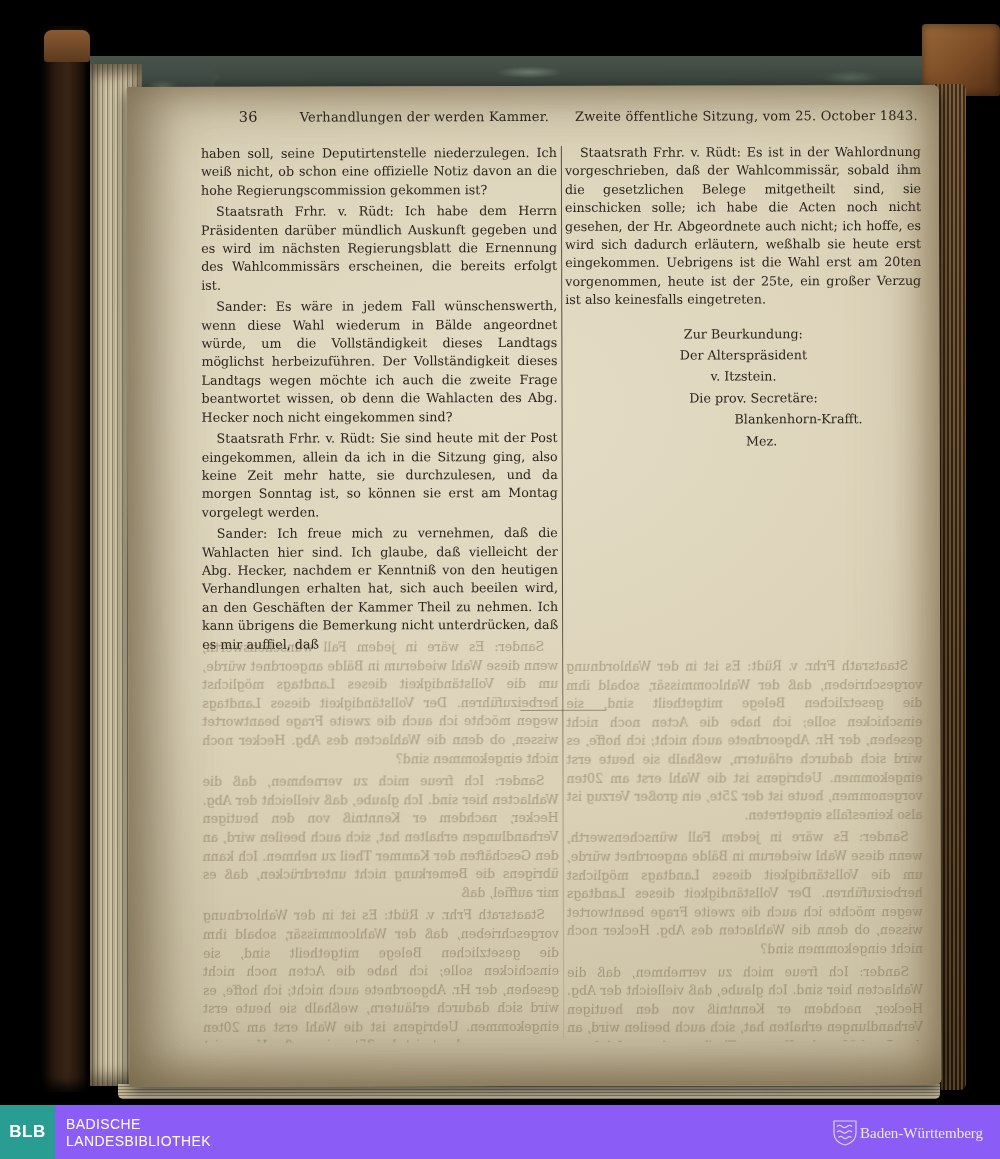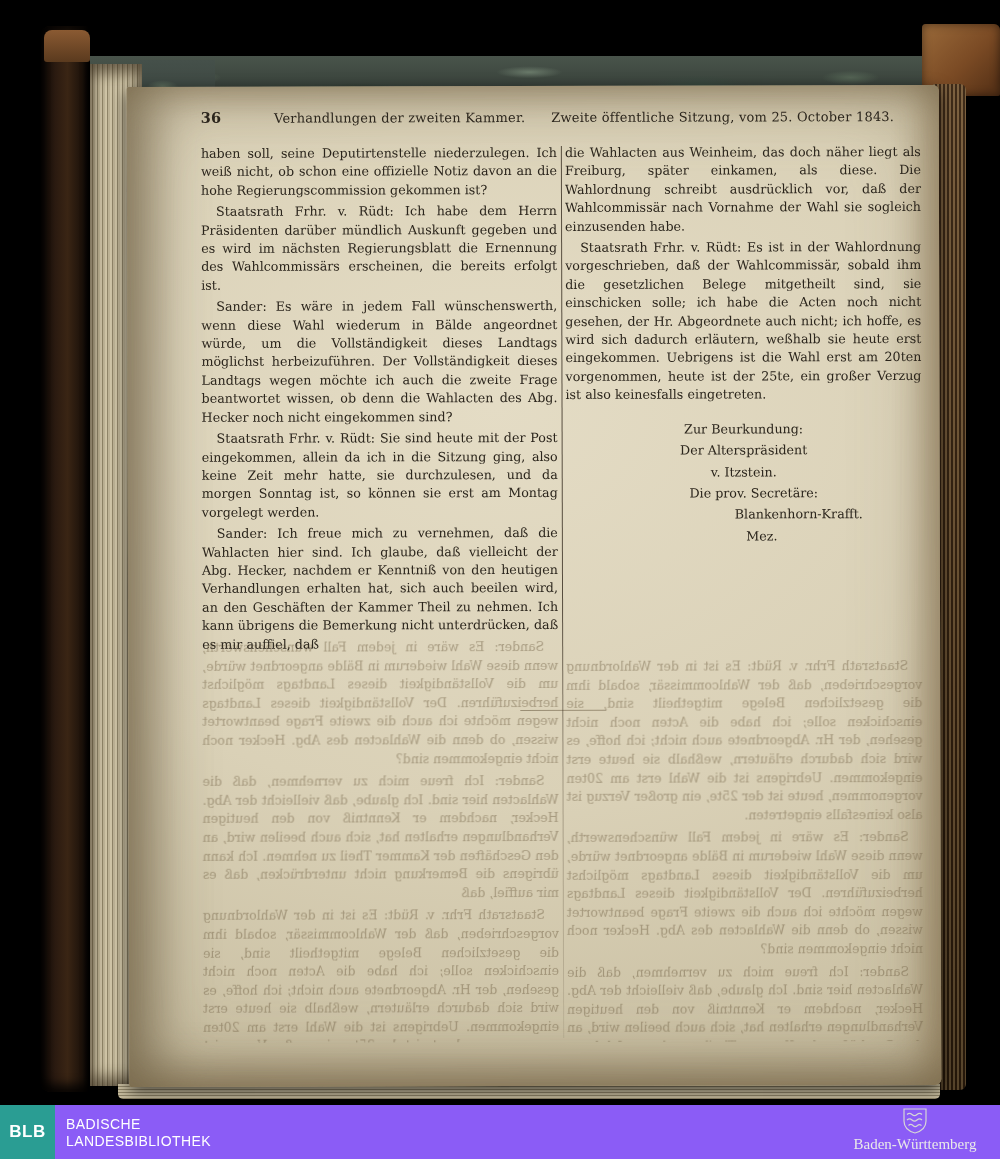--- a/index.html
+++ b/index.html
@@ -80,21 +80,21 @@
     overflow: hidden;
   }
 
   .page-text { font-family: "DejaVu Serif", serif; color: #2b251c; }
 
   .page-head {
     position: absolute; top: 22px; left: 74px; width: 704px;
     display: flex; align-items: baseline;
     font-size: 13px; letter-spacing: .2px;
   }
-  .page-num { font-size: 14.5px; font-weight: bold; margin-right: 42px; }
+  .page-num { font-size: 14.5px; font-weight: normal; margin-right: 42px; margin-left: 38px; }
   .head-text { flex: 1; text-align: center; white-space: nowrap; }
   .head-text .gap { display: inline-block; width: 26px; }
 
   .col {
     position: absolute; top: 58px; width: 356px;
     font-size: 12.7px; line-height: 18.4px; text-align: justify;
   }
   .col-left  { left: 74px; }
   .col-right { left: 438px; }
   .col p { margin: 0 0 3px; text-indent: 15px; }
@@ -144,21 +144,21 @@
     display: flex; align-items: center; justify-content: center;
     color: #fff; font-weight: bold; font-size: 17px; letter-spacing: .5px;
   }
   .library-name {
     position: absolute; left: 66px; top: 11px;
     color: #fff; font-weight: normal; font-size: 14px; line-height: 17px;
     letter-spacing: .4px;
   }
   .state-brand {
     position: absolute; right: 8px; top: 2px; width: 170px; height: 52px;
-    display: flex; flex-direction: column; align-items: center; justify-content: flex-start;
+    display: flex; flex-direction: row; align-items: center; justify-content: flex-start;
   }
   .arms { height: 28px; margin-bottom: 1px; }
   .state-name {
     color: #e9e9e9; font-family: "Liberation Serif", serif;
     font-size: 15px; white-space: nowrap;
   }
 </style>
 </head>
 <body>
 
@@ -183,36 +183,35 @@
     <div class="bleed bleed-right" aria-hidden="true">
       <p>Staatsrath Frhr. v. Rüdt: Es ist in der Wahlordnung vorgeschrieben, daß der Wahlcommissär, sobald ihm die gesetzlichen Belege mitgetheilt sind, sie einschicken solle; ich habe die Acten noch nicht gesehen, der Hr. Abgeordnete auch nicht; ich hoffe, es wird sich dadurch erläutern, weßhalb sie heute erst eingekommen. Uebrigens ist die Wahl erst am 20ten vorgenommen, heute ist der 25te, ein großer Verzug ist also keinesfalls eingetreten.</p>
       <p>Sander: Es wäre in jedem Fall wünschenswerth, wenn diese Wahl wiederum in Bälde angeordnet würde, um die Vollständigkeit dieses Landtags möglichst herbeizuführen. Der Vollständigkeit dieses Landtags wegen möchte ich auch die zweite Frage beantwortet wissen, ob denn die Wahlacten des Abg. Hecker noch nicht eingekommen sind?</p>
       <p>Sander: Ich freue mich zu vernehmen, daß die Wahlacten hier sind. Ich glaube, daß vielleicht der Abg. Hecker, nachdem er Kenntniß von den heutigen Verhandlungen erhalten hat, sich auch beeilen wird, an den Geschäften der Kammer Theil zu nehmen. Ich kann übrigens die Bemerkung nicht unterdrücken, daß es mir auffiel, daß</p>
     </div>
     <div class="section-rule"></div>
 
     <div class="page-head">
       <span class="page-num">36</span>
       <span class="head-text">
-        <span>Verhandlungen der zweiten Kammer.</span><span class="gap"></span><span>Zweite öffentliche Sitzung, vom 25. October 1843.</span>
+        <span>Verhandlungen der werden Kammer.</span><span class="gap"></span><span>Zweite öffentliche Sitzung, vom 25. October 1843.</span>
       </span>
     </div>
 
     <div class="column-divider"></div>
 
     <div class="col col-left">
       <p class="noindent">haben soll, seine Deputirtenstelle niederzulegen. Ich weiß nicht, ob schon eine offizielle Notiz davon an die hohe Regierungscommission gekommen ist?</p>
       <p>Staatsrath Frhr. v. Rüdt: Ich habe dem Herrn Präsidenten darüber mündlich Auskunft gegeben und es wird im nächsten Regierungsblatt die Ernennung des Wahlcommissärs erscheinen, die bereits erfolgt ist.</p>
       <p>Sander: Es wäre in jedem Fall wünschenswerth, wenn diese Wahl wiederum in Bälde angeordnet würde, um die Vollständigkeit dieses Landtags möglichst herbeizuführen. Der Vollständigkeit dieses Landtags wegen möchte ich auch die zweite Frage beantwortet wissen, ob denn die Wahlacten des Abg. Hecker noch nicht eingekommen sind?</p>
       <p>Staatsrath Frhr. v. Rüdt: Sie sind heute mit der Post eingekommen, allein da ich in die Sitzung ging, also keine Zeit mehr hatte, sie durchzulesen, und da morgen Sonntag ist, so können sie erst am Montag vorgelegt werden.</p>
       <p>Sander: Ich freue mich zu vernehmen, daß die Wahlacten hier sind. Ich glaube, daß vielleicht der Abg. Hecker, nachdem er Kenntniß von den heutigen Verhandlungen erhalten hat, sich auch beeilen wird, an den Geschäften der Kammer Theil zu nehmen. Ich kann übrigens die Bemerkung nicht unterdrücken, daß es mir auffiel, daß</p>
     </div>
 
     <div class="col col-right">
-      <p class="noindent">die Wahlacten aus Weinheim, das doch näher liegt als Freiburg, später einkamen, als diese. Die Wahlordnung schreibt ausdrücklich vor, daß der Wahlcommissär nach Vornahme der Wahl sie sogleich einzusenden habe.</p>
       <p>Staatsrath Frhr. v. Rüdt: Es ist in der Wahlordnung vorgeschrieben, daß der Wahlcommissär, sobald ihm die gesetzlichen Belege mitgetheilt sind, sie einschicken solle; ich habe die Acten noch nicht gesehen, der Hr. Abgeordnete auch nicht; ich hoffe, es wird sich dadurch erläutern, weßhalb sie heute erst eingekommen. Uebrigens ist die Wahl erst am 20ten vorgenommen, heute ist der 25te, ein großer Verzug ist also keinesfalls eingetreten.</p>
 
       <div class="signature">
         <div>Zur Beurkundung:</div>
         <div>Der Alterspräsident</div>
         <div>v. Itzstein.</div>
         <div class="sig-ind-1">Die prov. Secretäre:</div>
         <div class="sig-ind-2">Blankenhorn-Krafft.</div>
         <div class="sig-ind-3">Mez.</div>
       </div>

